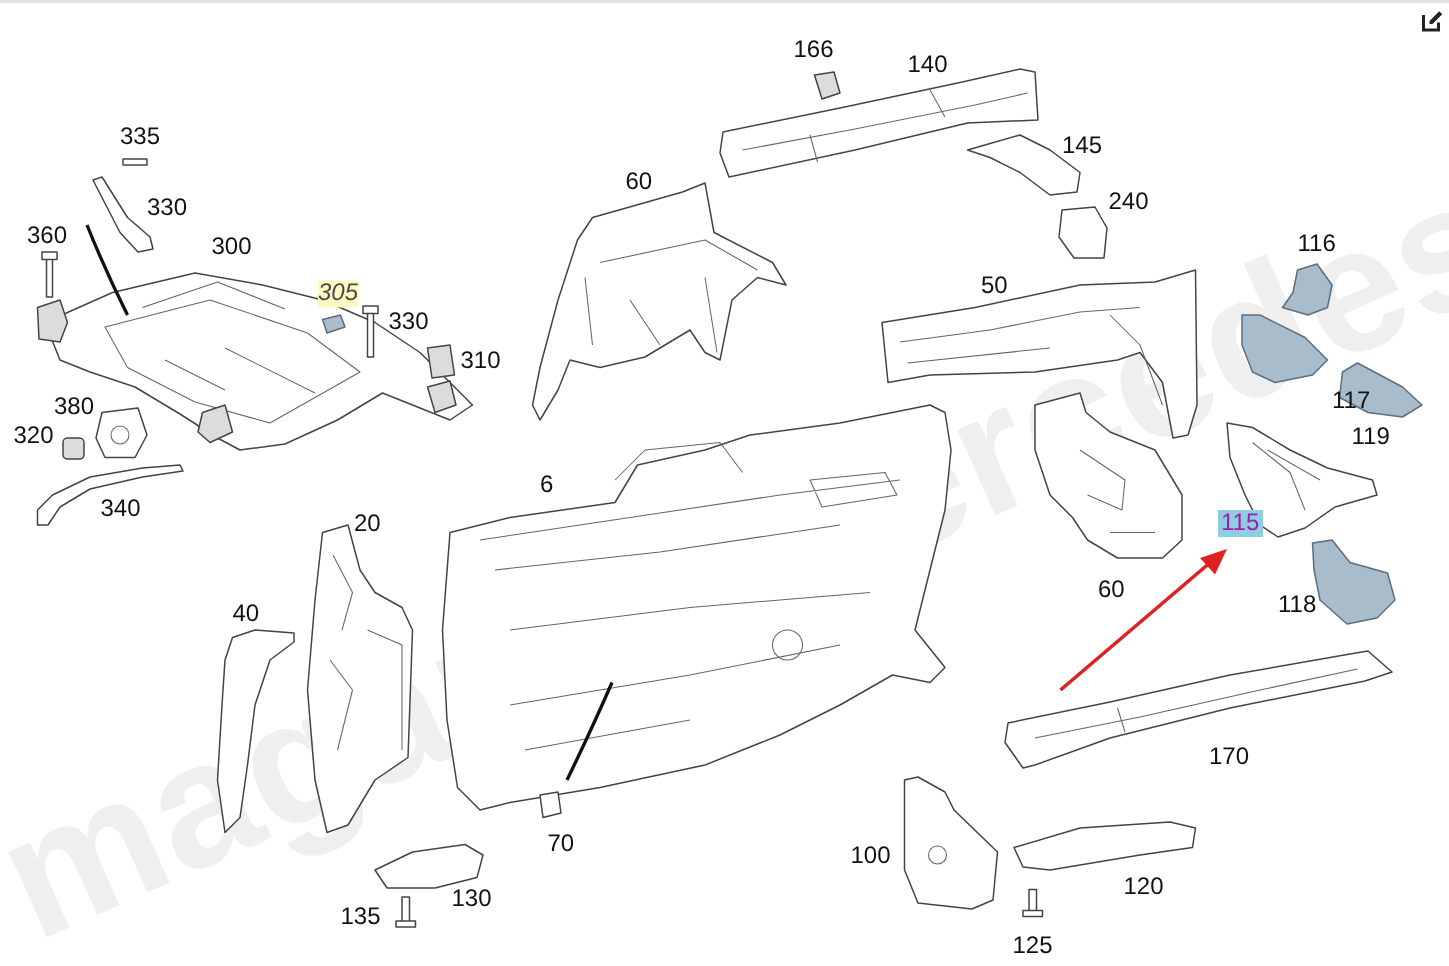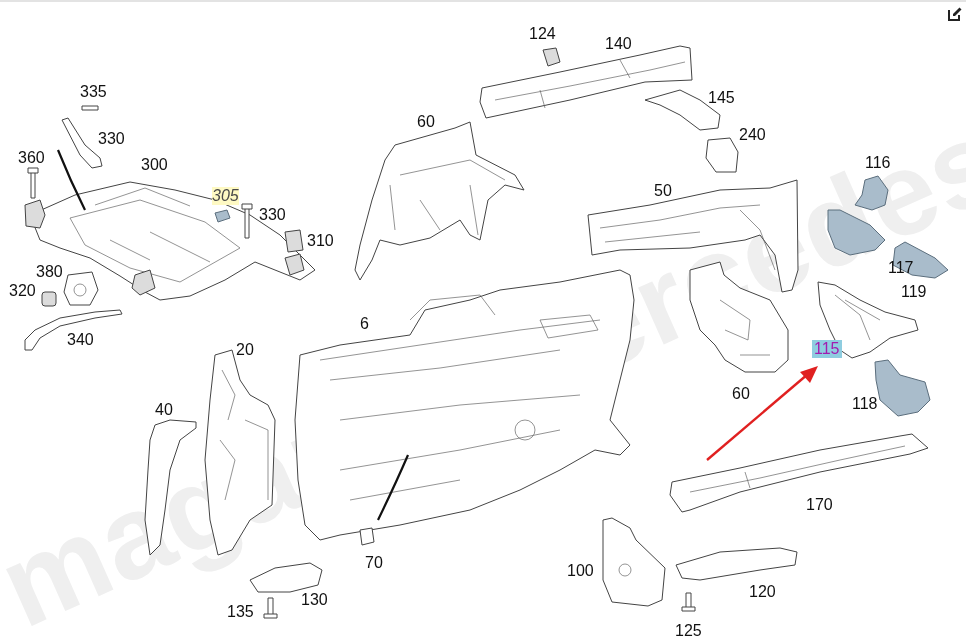--- a/index.html
+++ b/index.html
@@ -191,21 +191,21 @@
 <div class="lbl" style="left:98px;top:130px">330</div>
 <div class="lbl" style="left:18px;top:149px">360</div>
 <div class="lbl" style="left:141px;top:156px">300</div>
 <div class="lbl hl-gray" style="left:212px;top:187px">305</div>
 <div class="lbl" style="left:259px;top:206px">330</div>
 <div class="lbl" style="left:307px;top:232px">310</div>
 <div class="lbl" style="left:36px;top:263px">380</div>
 <div class="lbl" style="left:9px;top:282px">320</div>
 <div class="lbl" style="left:67px;top:331px">340</div>
 
-<div class="lbl" style="left:529px;top:25px">124</div>
+<div class="lbl" style="left:529px;top:25px">166</div>
 <div class="lbl" style="left:605px;top:35px">140</div>
 <div class="lbl" style="left:708px;top:89px">145</div>
 <div class="lbl" style="left:739px;top:126px">240</div>
 <div class="lbl" style="left:417px;top:113px">60</div>
 <div class="lbl" style="left:654px;top:182px">50</div>
 <div class="lbl" style="left:732px;top:385px">60</div>
 
 <div class="lbl" style="left:865px;top:154px">116</div>
 <div class="lbl" style="left:888px;top:259px">117</div>
 <div class="lbl" style="left:901px;top:283px">119</div>

